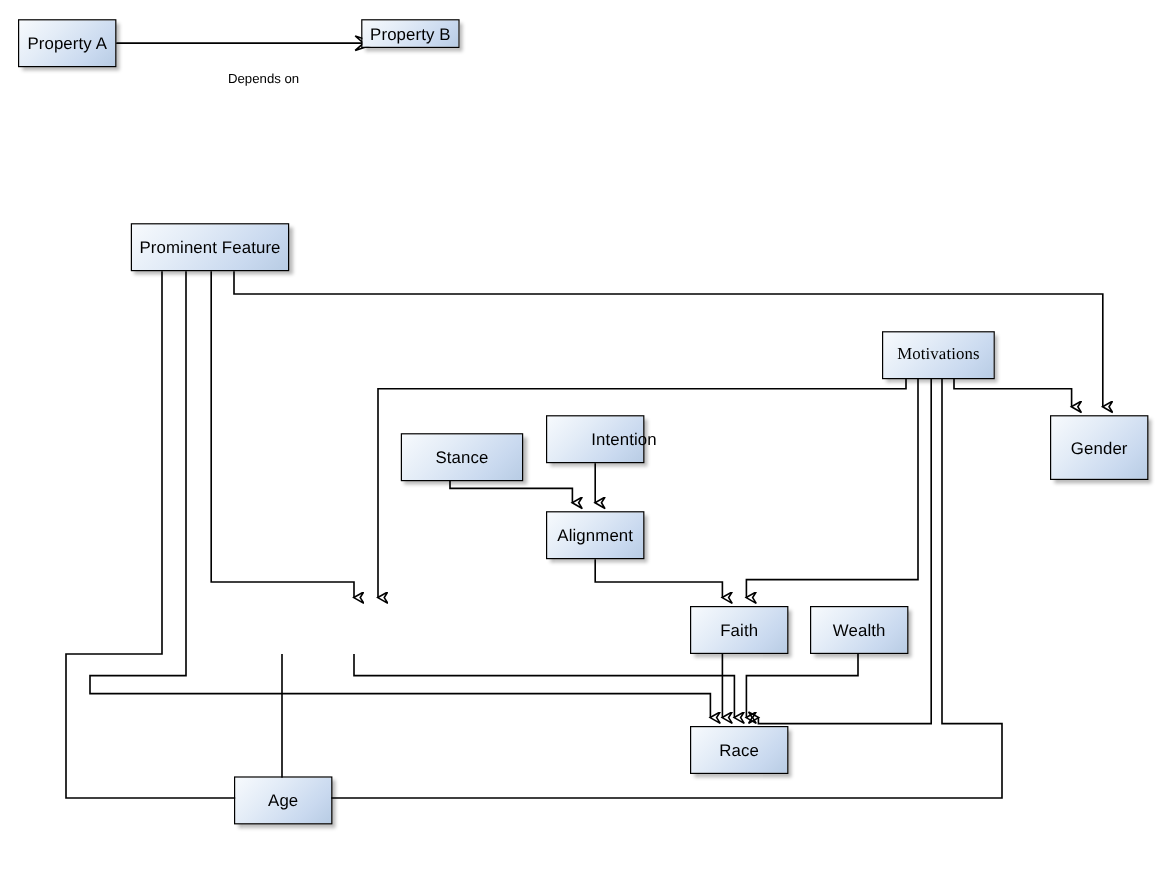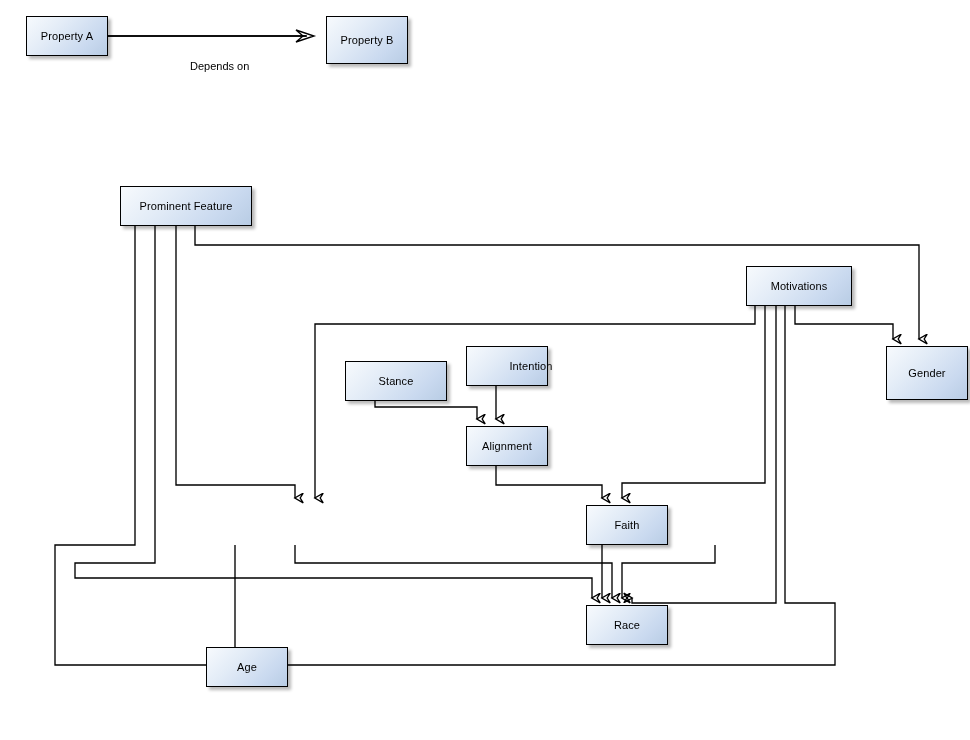--- a/index.html
+++ b/index.html
@@ -3,21 +3,21 @@
 <meta charset="utf-8">
 <style>
   html,body{margin:0;padding:0;background:#ffffff;}
   body{width:970px;height:740px;position:relative;overflow:hidden;
        font-family:"Liberation Sans","DejaVu Sans",sans-serif;}
   #canvas{position:absolute;left:0;top:0;width:970px;height:740px;}
   .node{position:absolute;box-sizing:border-box;border:1.4px solid #000;
         background:linear-gradient(135deg,#f7fafd 0%,#e3ecf7 35%,#c9d9ef 75%,#b8cce4 100%);
         box-shadow:3px 3px 3px rgba(0,0,0,0.28);
         display:flex;align-items:center;justify-content:center;
-        font-size:11px;color:#000;letter-spacing:0.1px;white-space:nowrap;margin-left:11px;}
+        font-size:14px;color:#000;letter-spacing:0.1px;white-space:nowrap;}
   .edge-label{position:absolute;font-size:11px;color:#000;white-space:nowrap;}
   svg.wires{position:absolute;left:0;top:0;width:970px;height:740px;pointer-events:none;}
   svg.wires path,svg.wires line{fill:none;stroke:#000;stroke-width:1.35;}
 </style>
 </head>
 <body>
 
 <div id="canvas">
 
   <svg class="wires" viewBox="0 0 970 740">
@@ -93,37 +93,38 @@
       <path d="M602,545 L602,598" marker-end="url(#ah)"></path>
     </g>
 
     <g>
       <path d="M715,545 L715,563 L622,563 L622,598" marker-end="url(#ah)"></path>
     </g>
   </svg>
 
   <div class="node" style="left:15px;top:16px;width:82px;height:40px;">Property A</div>
 
-  <div class="node" style="left:315px;top:16px;width:82px;height:48px;">Property B</div>
+  <div class="node" style="left:301px;top:16px;width:82px;height:24px;">Property B</div>
 
   <div class="edge-label" style="left:172px;top:60px;padding-left:18px;">Depends on</div>
 
   <div class="node" style="left:109px;top:186px;width:132px;height:40px;">Prominent Feature</div>
 
-  <div class="node" style="left:735px;top:266px;width:106px;height:40px;">Motivations</div>
+  <div class="node" style="left:735px;top:276px;width:94px;height:40px;font-family:Liberation Serif, serif;">Motivations</div>
 
   <div class="node" style="left:875px;top:346px;width:82px;height:54px;">Gender</div>
 
   <div class="node" style="left:334px;top:361px;width:102px;height:40px;">Stance</div>
 
   <div class="node" style="left:455px;top:346px;width:82px;height:40px;padding-left:48px;">Intention</div>
 
   <div class="node" style="left:455px;top:426px;width:82px;height:40px;">Alignment</div>
 
 
   <div class="node" style="left:575px;top:505px;width:82px;height:40px;">Faith</div>
 
+  <div class="node" style="left:675px;top:505px;width:82px;height:40px;">Wealth</div>
 
   <div class="node" style="left:575px;top:605px;width:82px;height:40px;">Race</div>
 
   <div class="node" style="left:195px;top:647px;width:82px;height:40px;">Age</div>
 
 </div>
 
 </body></html>

